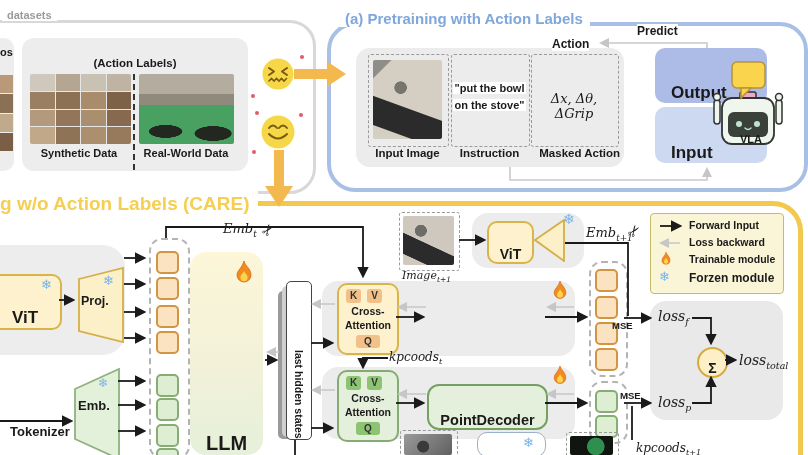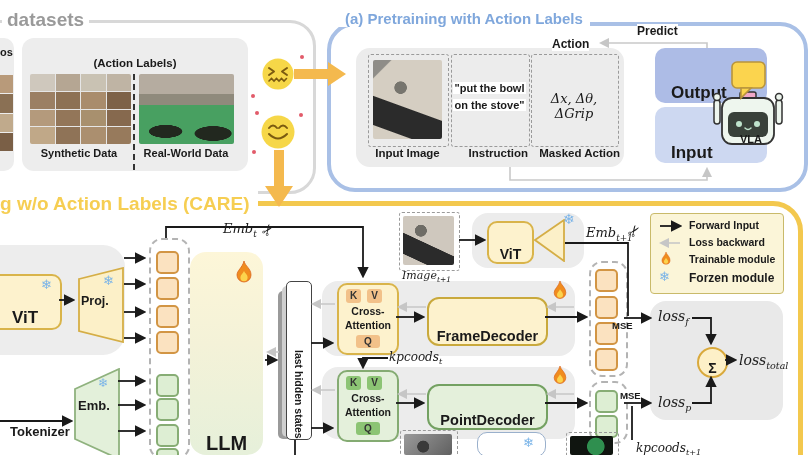--- a/index.html
+++ b/index.html
@@ -28,21 +28,21 @@
   svg{display:block;}
   .sparkle{width:4px;height:4px;border-radius:50%;background:#e25b6a;position:absolute;}
   .photo{border-radius:2px;overflow:hidden;position:absolute;}
 </style>
 </head>
 <body>
 
 <div id="canvas">
 
   <div class="abs panel-border" style="left:-40px;top:20px;width:350px;height:168px;border:3px solid #d8d8d8;border-radius:26px;"></div>
-  <span class="abs b" style="left:2px;top:9px;font-size:19px;color:#9a9a9a;background:#fff;padding:0 5px;z-index:2;">datasets</span>
+  <span class="abs b" style="left:2px;top:9px;font-size:11px;color:#9a9a9a;background:#fff;padding:0 5px;z-index:2;">datasets</span>
 
   <div class="abs" style="left:-34px;top:38px;width:48px;height:133px;background:#ededed;border-radius:10px;"></div>
   <span class="abs b" style="left:0;top:46px;font-size:11px;">os</span>
   <div class="abs" style="left:0;top:75px;width:13px;height:76px;display:grid;grid-template-rows:repeat(4,1fr);gap:1px;">
       <div style="background: rgb(184, 154, 122);"></div>
       <div style="background: rgb(138, 112, 84);"></div>
       <div style="background: rgb(192, 170, 140);"></div>
       <div style="background: rgb(122, 95, 70);"></div>
     </div>
 
@@ -107,21 +107,21 @@
        linear-gradient(135deg,#8f8d88 0 12%,transparent 13%),
        radial-gradient(circle at 40% 35%, #77756e 0 9%, transparent 10%),
        linear-gradient(200deg, transparent 58%, #2b2b2b 59% 86%, #d5cec2 87%),
        #d5cec2;"></div>
   <div class="abs dashed" style="left:451px;top:54px;width:77px;height:91px;"></div>
   <span class="abs b" style="left:453px;top:82px;width:73px;text-align:center;font-size:11px;background:#fff;">"put the bowl</span>
   <span class="abs b" style="left:453px;top:99px;width:73px;text-align:center;font-size:11px;background:#fff;">on the stove"</span>
   <div class="abs dashed" style="left:531px;top:54px;width:86px;height:91px;"></div>
   <span class="abs math" style="left:531px;top:91px;width:86px;text-align:center;font-size:13px;">Δx, Δθ, ΔGrip</span>
   <span class="abs b" style="left:365px;top:147px;width:85px;text-align:center;font-size:11.5px;">Input Image</span>
-  <span class="abs b" style="left:451px;top:147px;width:77px;text-align:right;font-size:11.5px;">Instruction</span>
+  <span class="abs b" style="left:451px;top:147px;width:77px;text-align:center;font-size:11.5px;">Instruction</span>
   <span class="abs b" style="left:528px;top:147px;width:92px;text-align:right;font-size:11.5px;">Masked Action</span>
 
   <span class="abs b" style="left:552px;top:37px;font-size:12px;background:#fff;z-index:2;">Action</span>
   <span class="abs b" style="left:637px;top:24px;font-size:12px;background:#fff;z-index:2;">Predict</span>
 
   <div class="abs ctr" style="left:655px;top:48px;width:112px;height:55px;background:#adbce6;border-radius:10px;justify-content:flex-start;">
     <span class="b" style="font-size:17px;margin-left:16px;">Output</span>
   </div>
   <div class="abs ctr" style="left:655px;top:107px;width:112px;height:56px;background:#cdd8f1;border-radius:10px;justify-content:flex-start;">
     <span class="b" style="font-size:17px;margin-left:16px;">Input</span>
@@ -219,23 +219,20 @@
   </span>
   <span class="abs scis" style="left:628px;top:222px;z-index:3;">✂</span>
 
   <div class="abs graybox" style="left:322px;top:281px;width:253px;height:75px;border-radius:16px;z-index:1;"></div>
   <div class="abs ybox" style="left:337px;top:283px;width:58px;height:68px;z-index:2;">
     <span class="chip oc" style="left:7px;top:4px;width:15px;height:14px;">K</span>
     <span class="chip oc" style="left:28px;top:4px;width:15px;height:14px;">V</span>
     <span class="abs b" style="left:0;top:20px;width:58px;text-align:center;font-size:10.5px;">Cross-</span>
     <span class="abs b" style="left:0;top:34px;width:58px;text-align:center;font-size:10.5px;">Attention</span>
     <span class="chip oc" style="left:17px;top:50px;width:24px;height:13px;line-height:13px;">Q</span>
-  </div>
-  <div class="abs ctr ybox" style="left:427px;top:297px;width:117px;height:45px;border-radius:12px;border-color:#c9a93c;z-index:2;">
-    <span class="b" style="font-size:14.5px;">FrameDecoder</span>
   </div>
   <svg class="abs" style="left:550px;top:280px;z-index:3;" width="20" height="22" viewBox="0 0 24 26">
     <path d="M12 1 C13 6 19 8.5 19 15 A7 7 0 0 1 5 15 C5 10.5 10.5 7.5 12 1Z" fill="#f08c1e" stroke="#d9641e" stroke-width="0.8"></path>
     <path d="M12 11 C13 13.5 15.6 14.5 15.6 17.6 A3.6 3.6 0 0 1 8.4 17.6 C8.4 15 11 13.7 12 11Z" fill="#fcd34d"></path>
   </svg>
 
   <span class="abs math" style="left:389px;top:350px;font-size:12px;z-index:3;">
     <span>kpcoods</span><sub>t</sub>
   </span>
 

